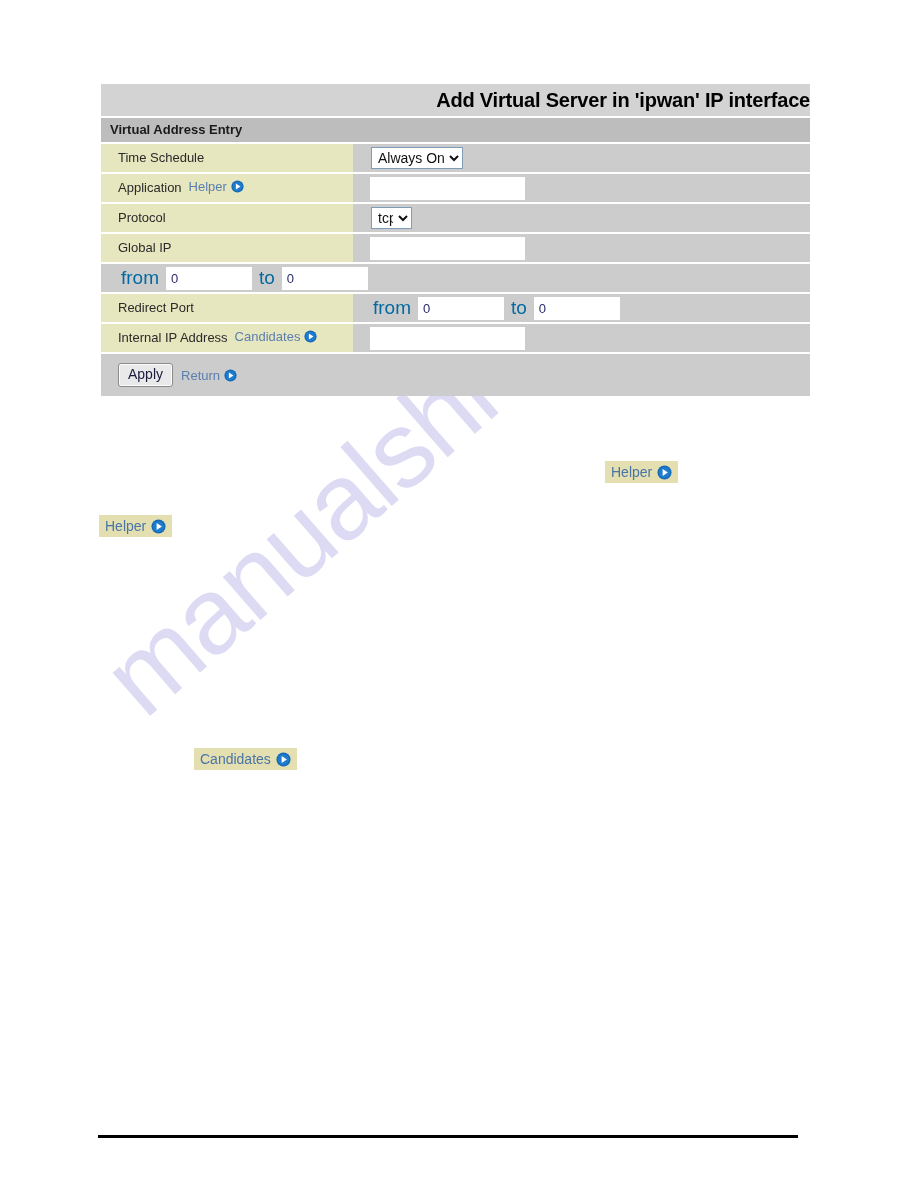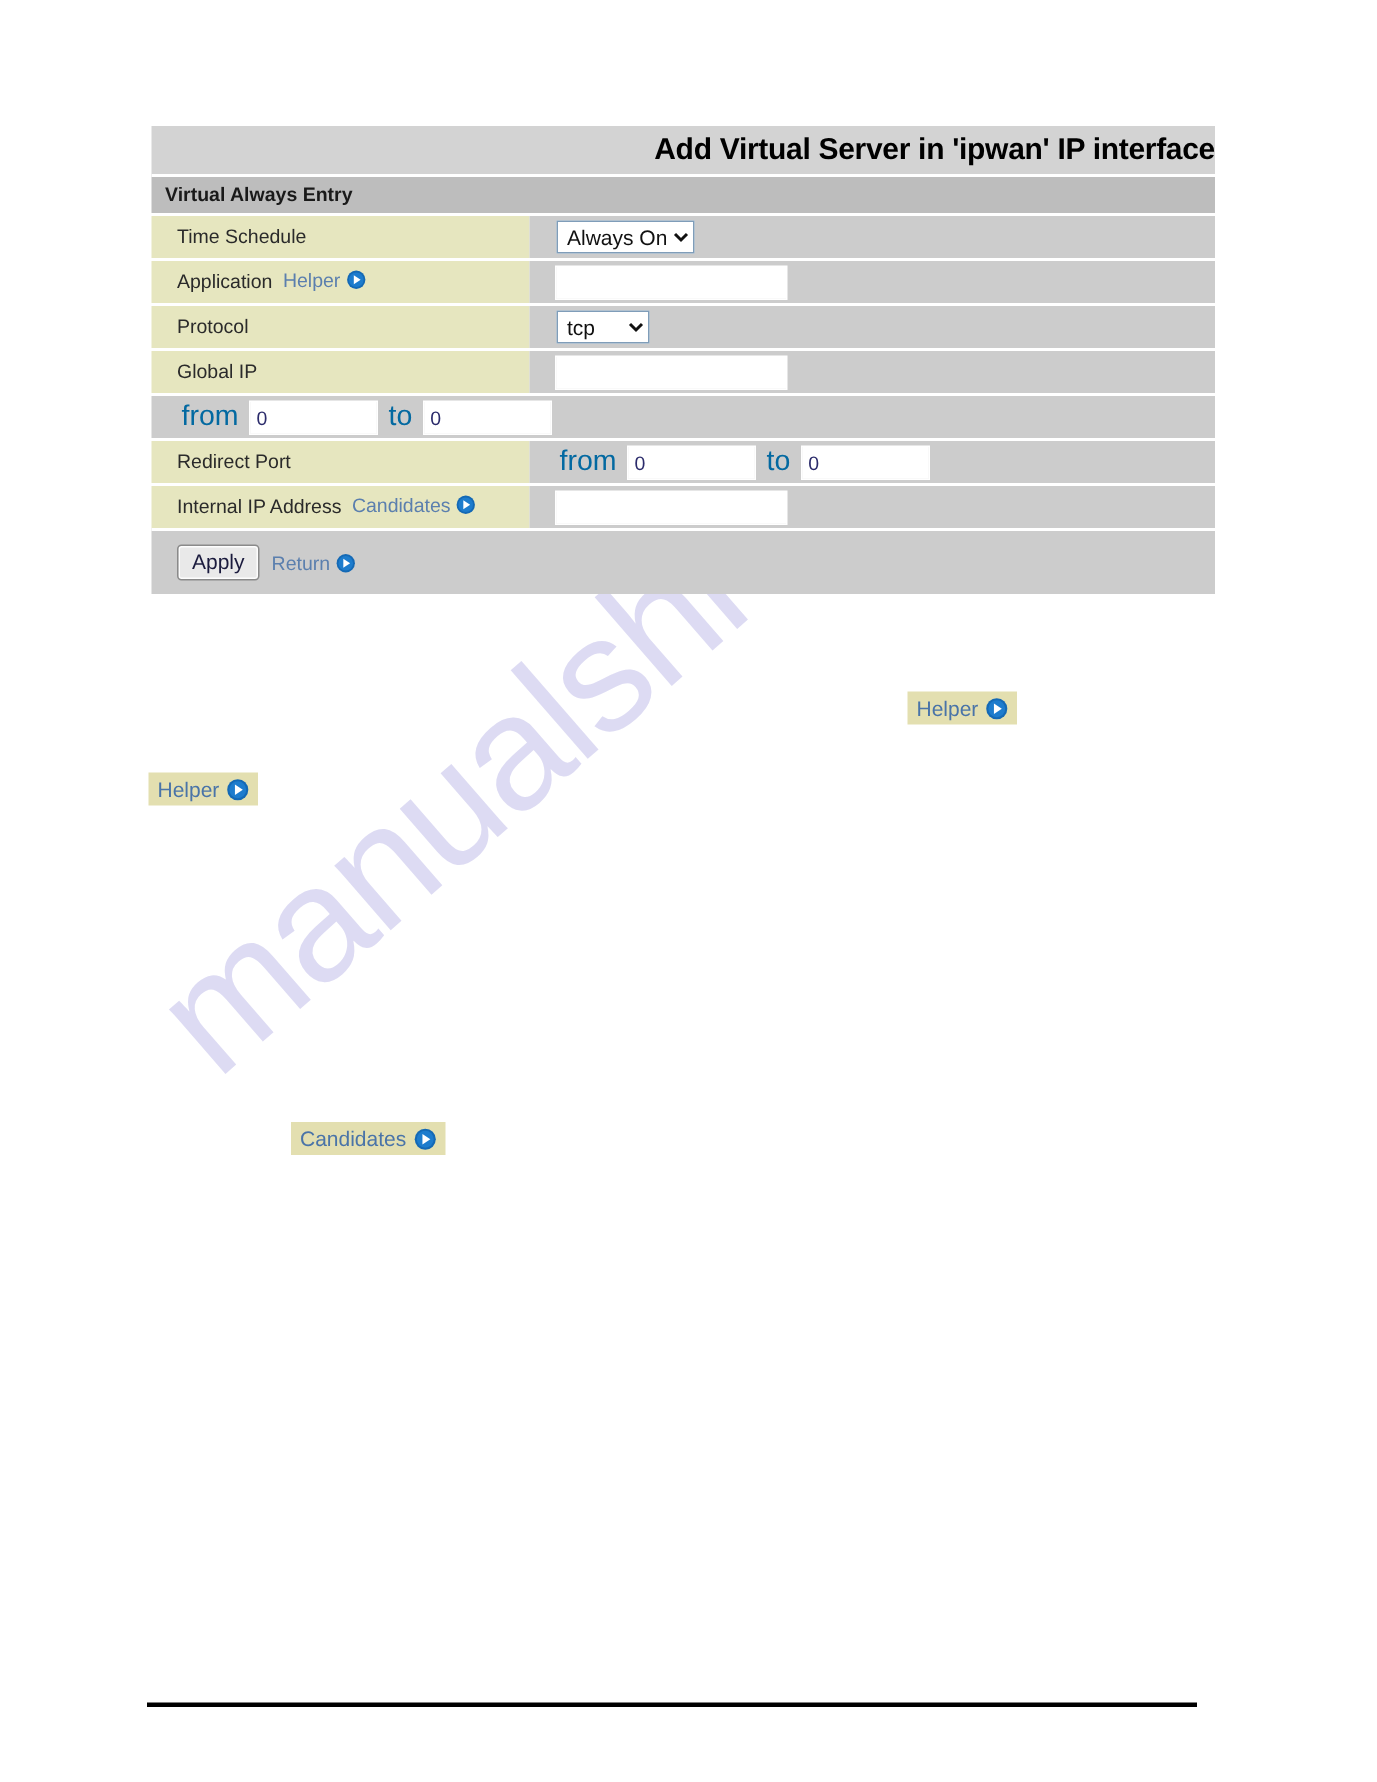--- a/index.html
+++ b/index.html
@@ -115,21 +115,21 @@
     font-size: 14px;
     color: #111;
     background: #ffffff;
     border: 1px solid #7f9db9;
     padding: 1px 2px;
     height: 22px;
     line-height: 18px;
     box-sizing: border-box;
   }
   select.sel-schedule { width: 92px; }
-  select.sel-protocol { width: 62px; }
+  select.sel-protocol { width: 41px; }
 
   input.txt {
     font-family: "Liberation Sans", sans-serif;
     font-size: 13px;
     color: #2b2b6b;
     background: #ffffff;
     border: 1px solid #ffffff;
     outline: 1px solid #ffffff;
     height: 21px;
     box-sizing: border-box;
@@ -212,21 +212,21 @@
 <body>
 
 <div class="watermark">
   <span>manualshive.com</span>
 </div>
 
 <div class="panel">
 
   <div class="panel-title">Add Virtual Server in 'ipwan' IP interface</div>
 
-  <div class="section-head">Virtual Always Entry</div>
+  <div class="section-head">Virtual Address Entry</div>
 
   <div class="row">
     <div class="row-label">
       <span>Time Schedule</span>
     </div>
     <div class="row-value">
       <select class="ctl sel-schedule">
         <option>Always On</option>
       </select>
     </div>

